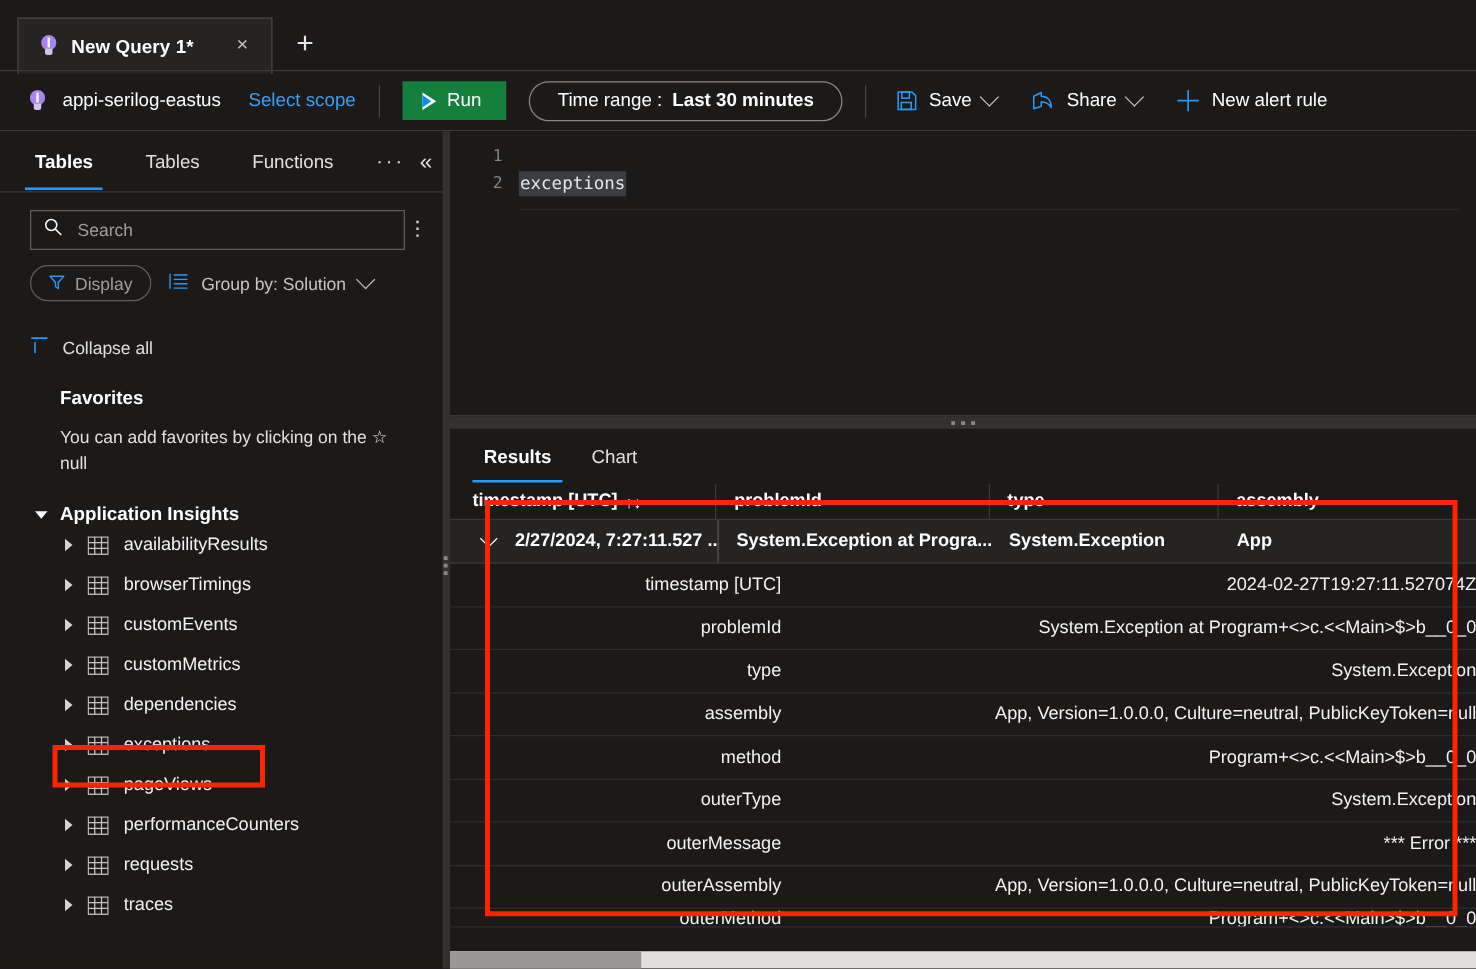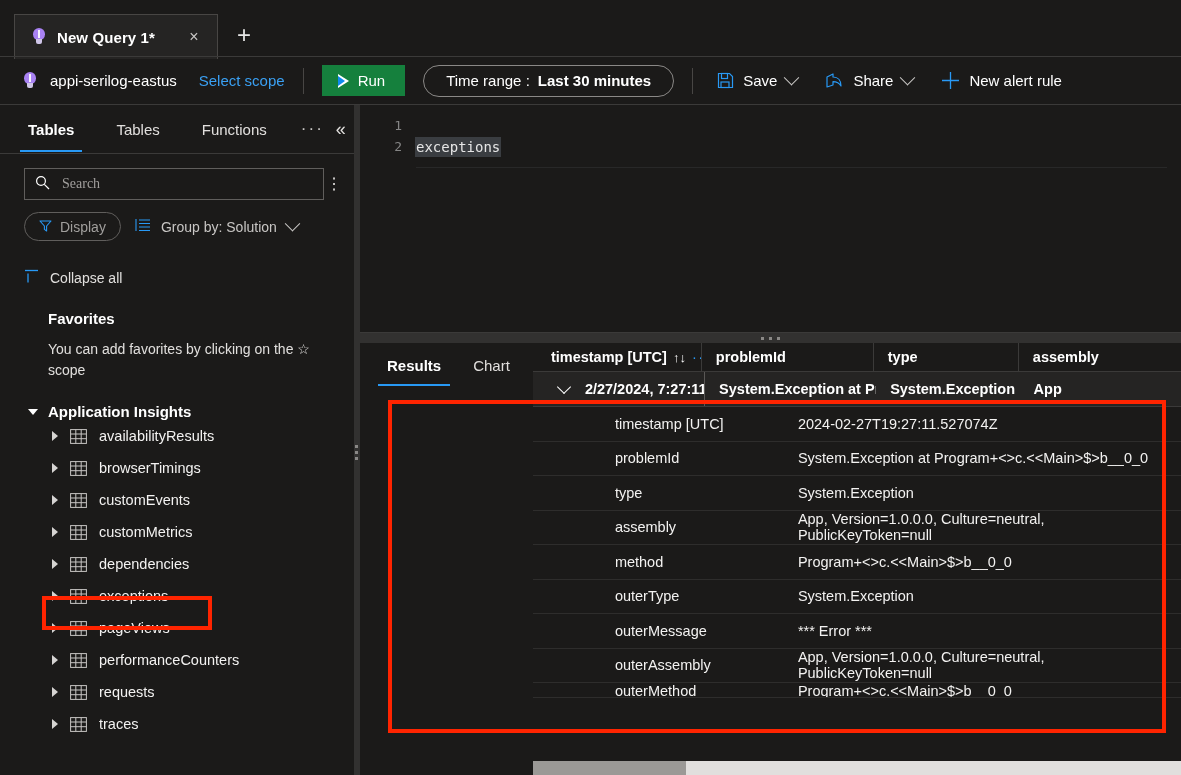--- a/index.html
+++ b/index.html
@@ -133,21 +133,21 @@
     font-size: 15px; color: #e1dfdd; padding: 0 8px; height: 46px;
     display: flex; align-items: center; position: relative; margin-right: 26px;
   }
   .ltab.active { color: #ffffff; font-weight: bold; }
   .ltab.active::after {
     content: ''; position: absolute; left: 0; right: 0; bottom: 0; height: 2px; background: #2899f5;
   }
   .ltab-dots { margin-left: auto; color: #c8c6c4; font-size: 17px; letter-spacing: 2px; }
   .ltab-collapse { color: #e1dfdd; font-size: 18px; margin-left: 12px; }
 
-  .searchrow { display: flex; align-items: center; padding: 14px 18px 0 24px; gap: 2px; font-family: Liberation Serif, serif; }
+  .searchrow { display: flex; align-items: center; padding: 14px 18px 0 24px; gap: 2px; }
   .searchbox {
     flex: 1; height: 30px; border: 1px solid #605e5c; background: #1b1a19;
     display: flex; align-items: center; padding: 0 10px; gap: 10px;
   }
   .searchbox input {
     background: transparent; border: none; outline: none; color: #ffffff;
     font-size: 14px; font-family: inherit; width: 100%;
   }
   .searchbox input::placeholder { color: #a19f9d; }
   .vdots { color: #e1dfdd; font-size: 16px; width: 16px; text-align: center; line-height: 1; }
@@ -217,21 +217,21 @@
     border-bottom: 1px solid #282828;
   }
   .editor-rightbar { position: absolute; right: 0; top: 0; bottom: 0; width: 14px; background: #1b1a19; }
 
   .splitter-h {
     height: 10px; background: #323130; display: flex; align-items: center; justify-content: center; gap: 5px;
     position: relative;
   }
   .splitter-h i { width: 3px; height: 3px; background: #8a8886; display: block; }
 
-  .results { flex: 1; display: flex; flex-direction: row; min-height: 0; position: relative; }
+  .results { flex: 1; display: flex; flex-direction: column; min-height: 0; position: relative; text-align: right; }
   .restabs { display: flex; align-items: center; padding: 0 0 0 18px; height: 44px; min-height:44px; }
   .rtab {
     font-size: 15px; color: #e1dfdd; height: 42px; display: flex; align-items: center;
     padding: 0 9px; margin-right: 14px; position: relative;
   }
   .rtab.active { color: #ffffff; font-weight: bold; }
   .rtab.active::after { content:''; position:absolute; left:0; right:0; bottom:0; height:2px; background:#2899f5; }
 
   .grid { flex: 1; min-height: 0; position: relative; overflow: hidden; }
   .gridhead {
@@ -420,21 +420,21 @@
         <span>
           <svg width="15" height="14" viewBox="0 0 15 14">
               <path d="M1 1.5h13" stroke="#2899f5" stroke-width="1.3"></path>
               <path d="M4 4.5v9" stroke="#2899f5" stroke-width="1.3"></path>
             </svg>
         </span>
         <span>Collapse all</span>
       </div>
 
       <div class="fav-title">Favorites</div>
-      <div class="fav-note">You can add favorites by clicking on the ☆ scope</div>
+      <div class="fav-note">You can add favorites by clicking on the ☆ null</div>
 
       <div class="group-head">
         <span class="caret-down"></span>
         <span>Application Insights</span>
       </div>
 
       <div class="tablelist">
         <div class="tableitem">
           <span class="caret-right"></span>
           <span class="tbl-ico">

